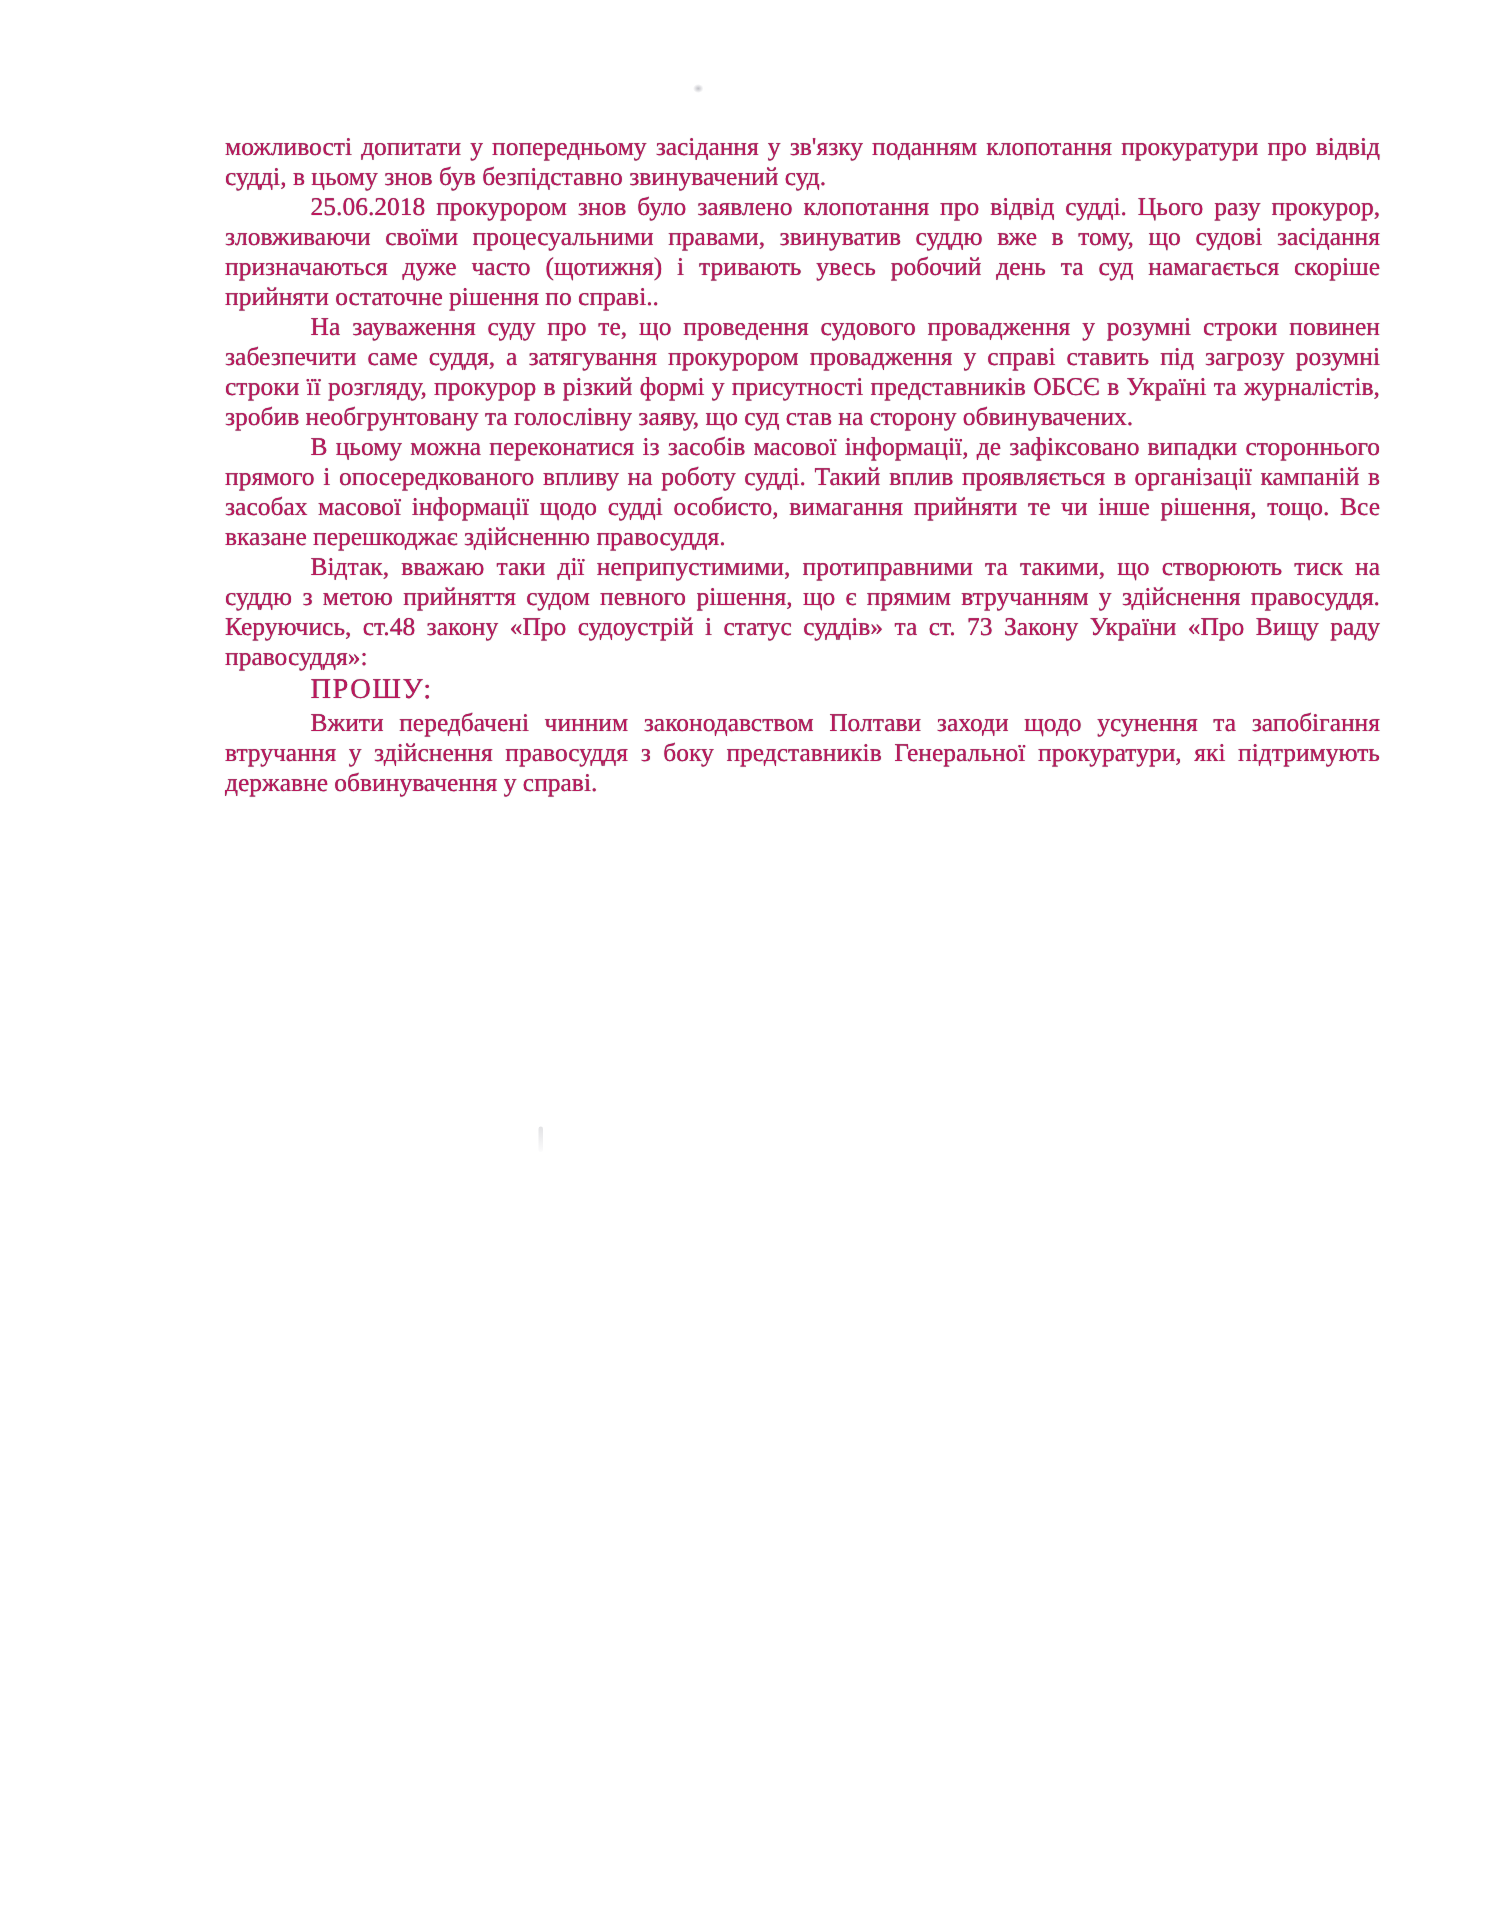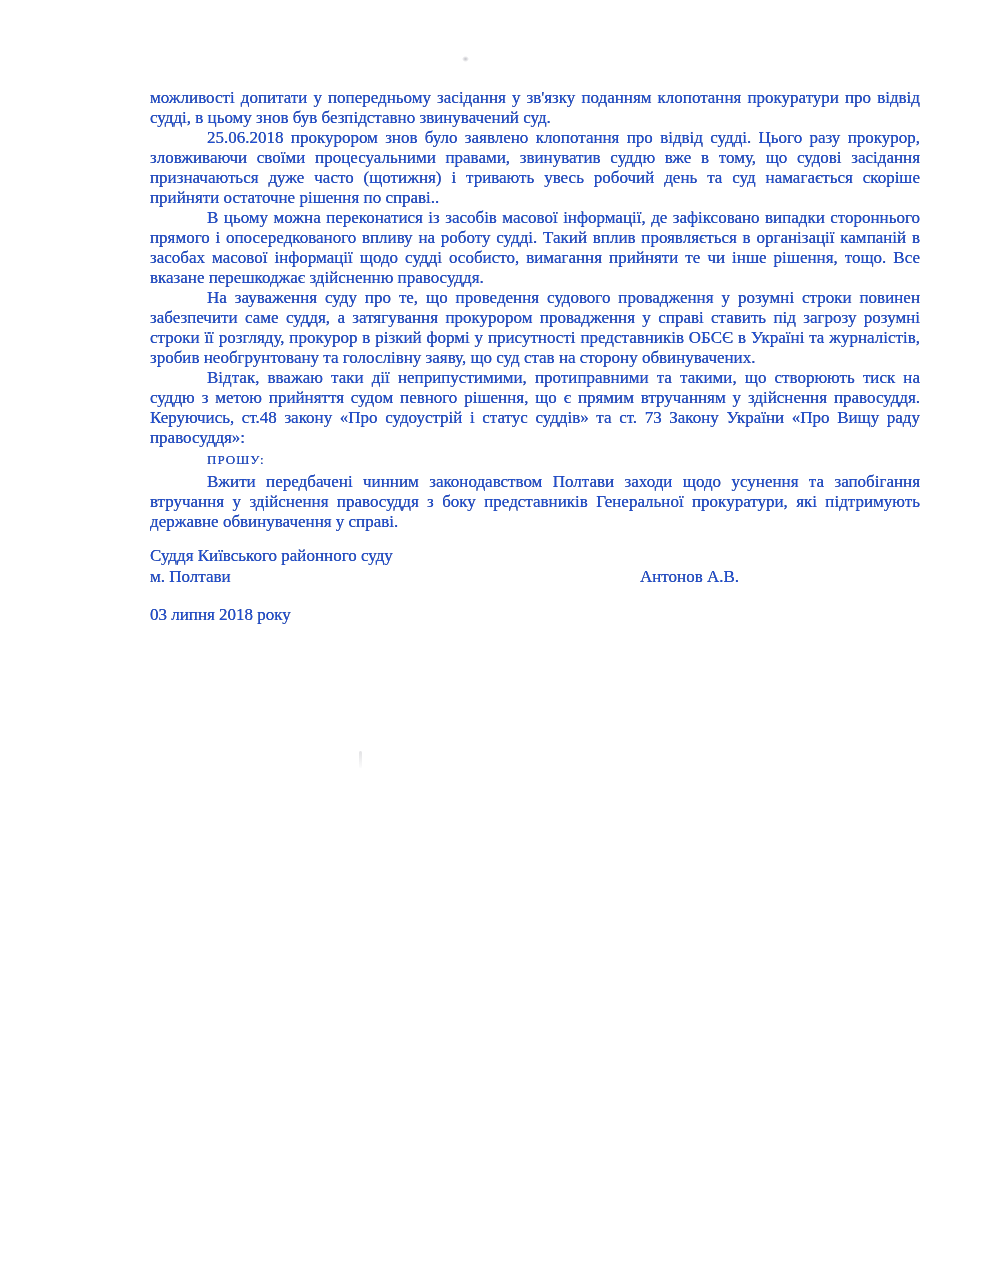--- a/index.html
+++ b/index.html
@@ -7,21 +7,21 @@
     padding: 0;
     background: #ffffff;
   }
   .page {
     position: relative;
     width: 1000px;
     height: 1279px;
     background: #ffffff;
     overflow: hidden;
     font-family: "Liberation Serif", "DejaVu Serif", serif;
-    color: #1d4ed8;
+    color: #be185d;
   }
   .text-block {
     position: absolute;
     left: 150px;
     top: 88px;
     width: 770px;
     font-size: 17px;
     line-height: 20px;
     text-shadow: 0 0 0.6px rgba(25, 25, 32, 0.8);
     filter: blur(0.15px);
@@ -33,21 +33,21 @@
   }
   p.doc-par.first {
     text-indent: 0;
   }
   p.doc-par.gap-top {
     margin-top: 10px;
   }
   .request-heading {
     margin: 13px 0 0 0;
     text-align: center;
-    font-size: 13px;
+    font-size: 19px;
     line-height: 24px;
     letter-spacing: 1px;
     text-indent: 0;
     font-family: Liberation Serif, serif;
   }
   .request-par {
     margin-top: 14px;
   }
   .signature {
     margin-top: 13px;
@@ -94,34 +94,26 @@
 
   <div class="artifact-dot"></div>
   <div class="artifact-smudge"></div>
 
   <div class="text-block">
 
     <p class="doc-par first">можливості допитати у попередньому засідання у зв'язку поданням клопотання прокуратури про відвід судді, в цьому знов був безпідставно звинувачений суд.</p>
 
     <p class="doc-par">25.06.2018 прокурором знов було заявлено клопотання про відвід судді. Цього разу прокурор, зловживаючи своїми процесуальними правами, звинуватив суддю вже в тому, що судові засідання призначаються дуже часто (щотижня) і тривають увесь робочий день та суд намагається скоріше прийняти остаточне рішення по справі..</p>
 
+    <p class="doc-par">На зауваження суду про те, що проведення судового провадження у розумні строки повинен забезпечити саме суддя, а затягування прокурором провадження у справі ставить під загрозу розумні строки її розгляду, прокурор в різкий формі у присутності представників ОБСЄ в Україні та журналістів, зробив необгрунтовану та голослівну заяву, що суд став на сторону обвинувачених.</p>
+
     <p class="doc-par">В цьому можна переконатися із засобів масової інформації, де зафіксовано випадки стороннього прямого і опосередкованого впливу на роботу судді. Такий вплив проявляється в організації кампаній в засобах масової інформації щодо судді особисто, вимагання прийняти те чи інше рішення, тощо. Все вказане перешкоджає здійсненню правосуддя.</p>
-
-    <p class="doc-par">На зауваження суду про те, що проведення судового провадження у розумні строки повинен забезпечити саме суддя, а затягування прокурором провадження у справі ставить під загрозу розумні строки її розгляду, прокурор в різкий формі у присутності представників ОБСЄ в Україні та журналістів, зробив необгрунтовану та голослівну заяву, що суд став на сторону обвинувачених.</p>
 
 
     <p class="doc-par">Відтак, вважаю таки дії неприпустимими, протиправними та такими, що створюють тиск на суддю з метою прийняття судом певного рішення, що є прямим втручанням у здійснення правосуддя. Керуючись, ст.48 закону «Про судоустрій і статус суддів» та ст. 73 Закону України «Про Вищу раду правосуддя»:</p>
 
     <p class="doc-par request-heading">ПРОШУ:</p>
 
     <p class="doc-par request-par">Вжити передбачені чинним законодавством Полтави заходи щодо усунення та запобігання втручання у здійснення правосуддя з боку представників Генеральної прокуратури, які підтримують державне обвинувачення у справі.</p>
 
-    <div class="signature">
-      <p class="sig-line">Суддя Київського районного суду</p>
-      <p class="sig-line sig-row">
-        <span>м. Полтави</span>
-        <span class="sig-name">Антонов А.В.</span>
-      </p>
-      <p class="sig-line sig-date">03 липня 2018 року</p>
-    </div>
 
   </div>
 </div>
 
 </body></html>

